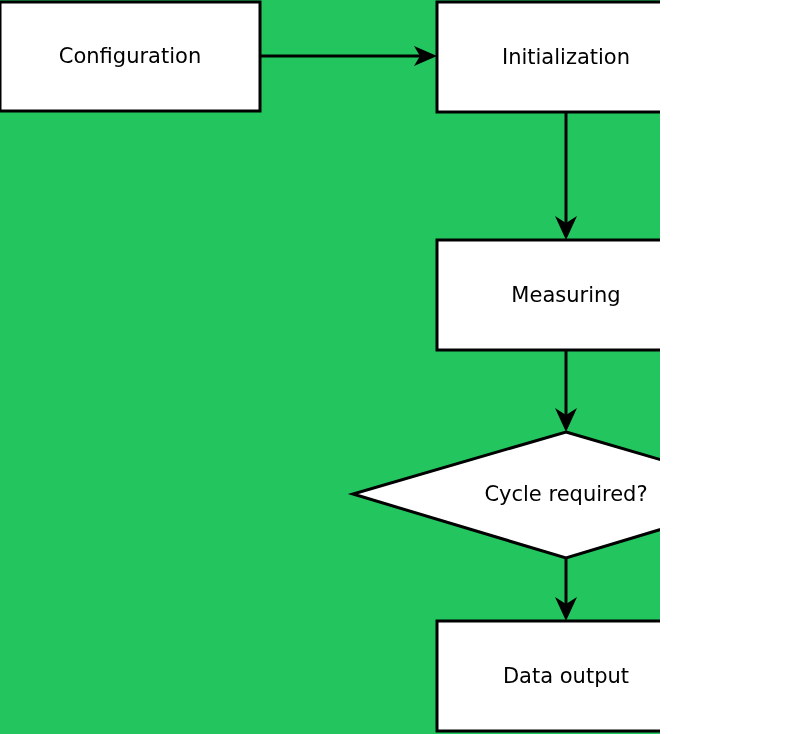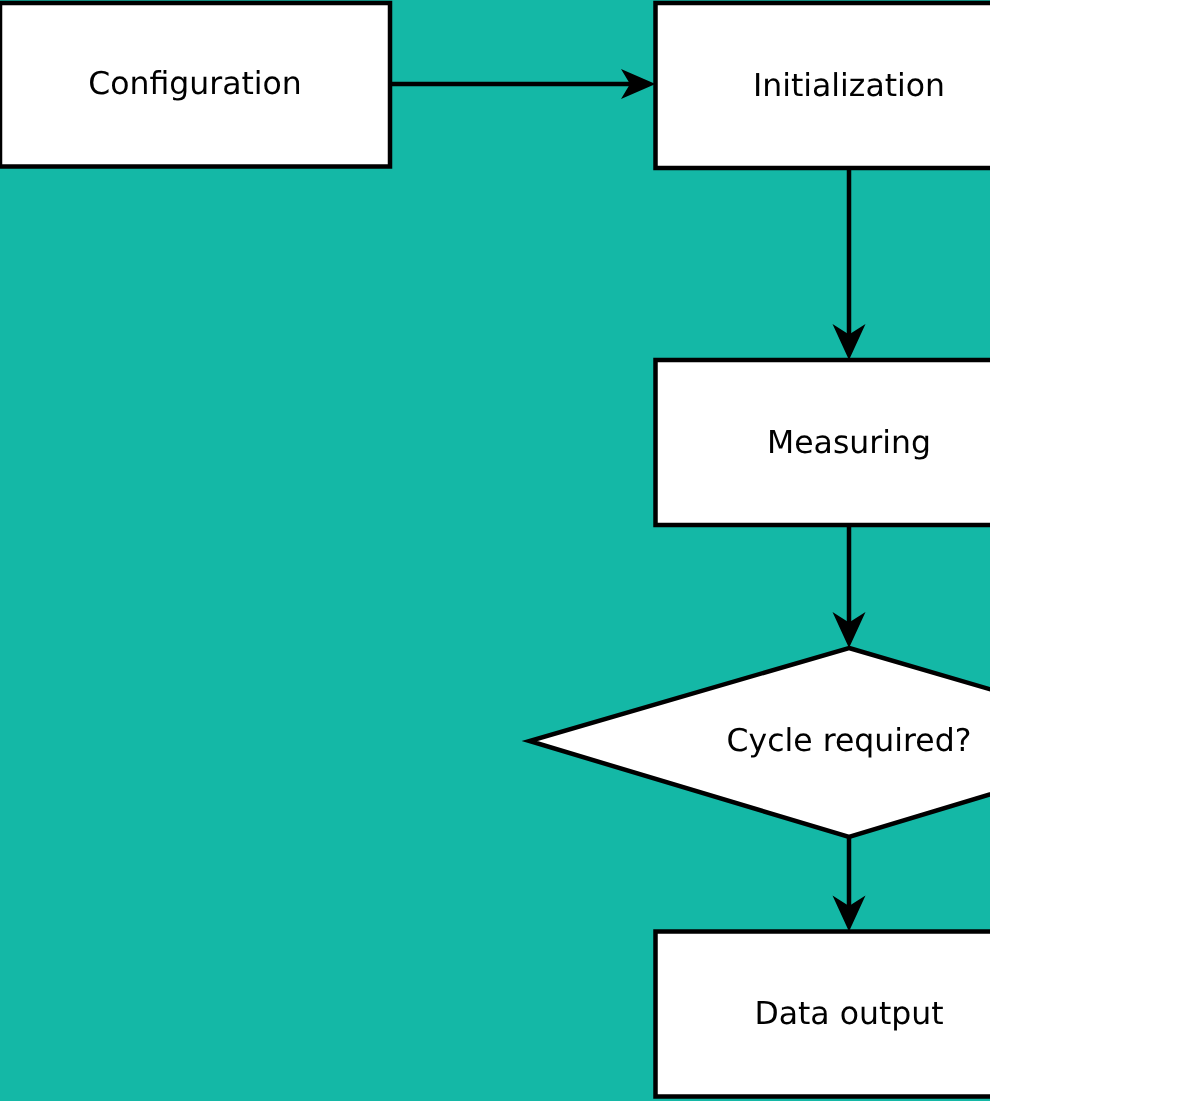--- a/index.html
+++ b/index.html
@@ -8,21 +8,21 @@
     padding: 0;
     background: #ffffff;
   }
   body {
     font-family: "DejaVu Sans", "Liberation Sans", sans-serif;
   }
   #diagram-root {
     position: relative;
     width: 660px;
     height: 734px;
-    background: #14b8a6;
+    background: #22c55e;
     overflow: hidden;
   }
   #flow-svg {
     position: absolute;
     top: 0;
     left: 0;
     width: 800px;
     height: 734px;
     display: block;
   }

